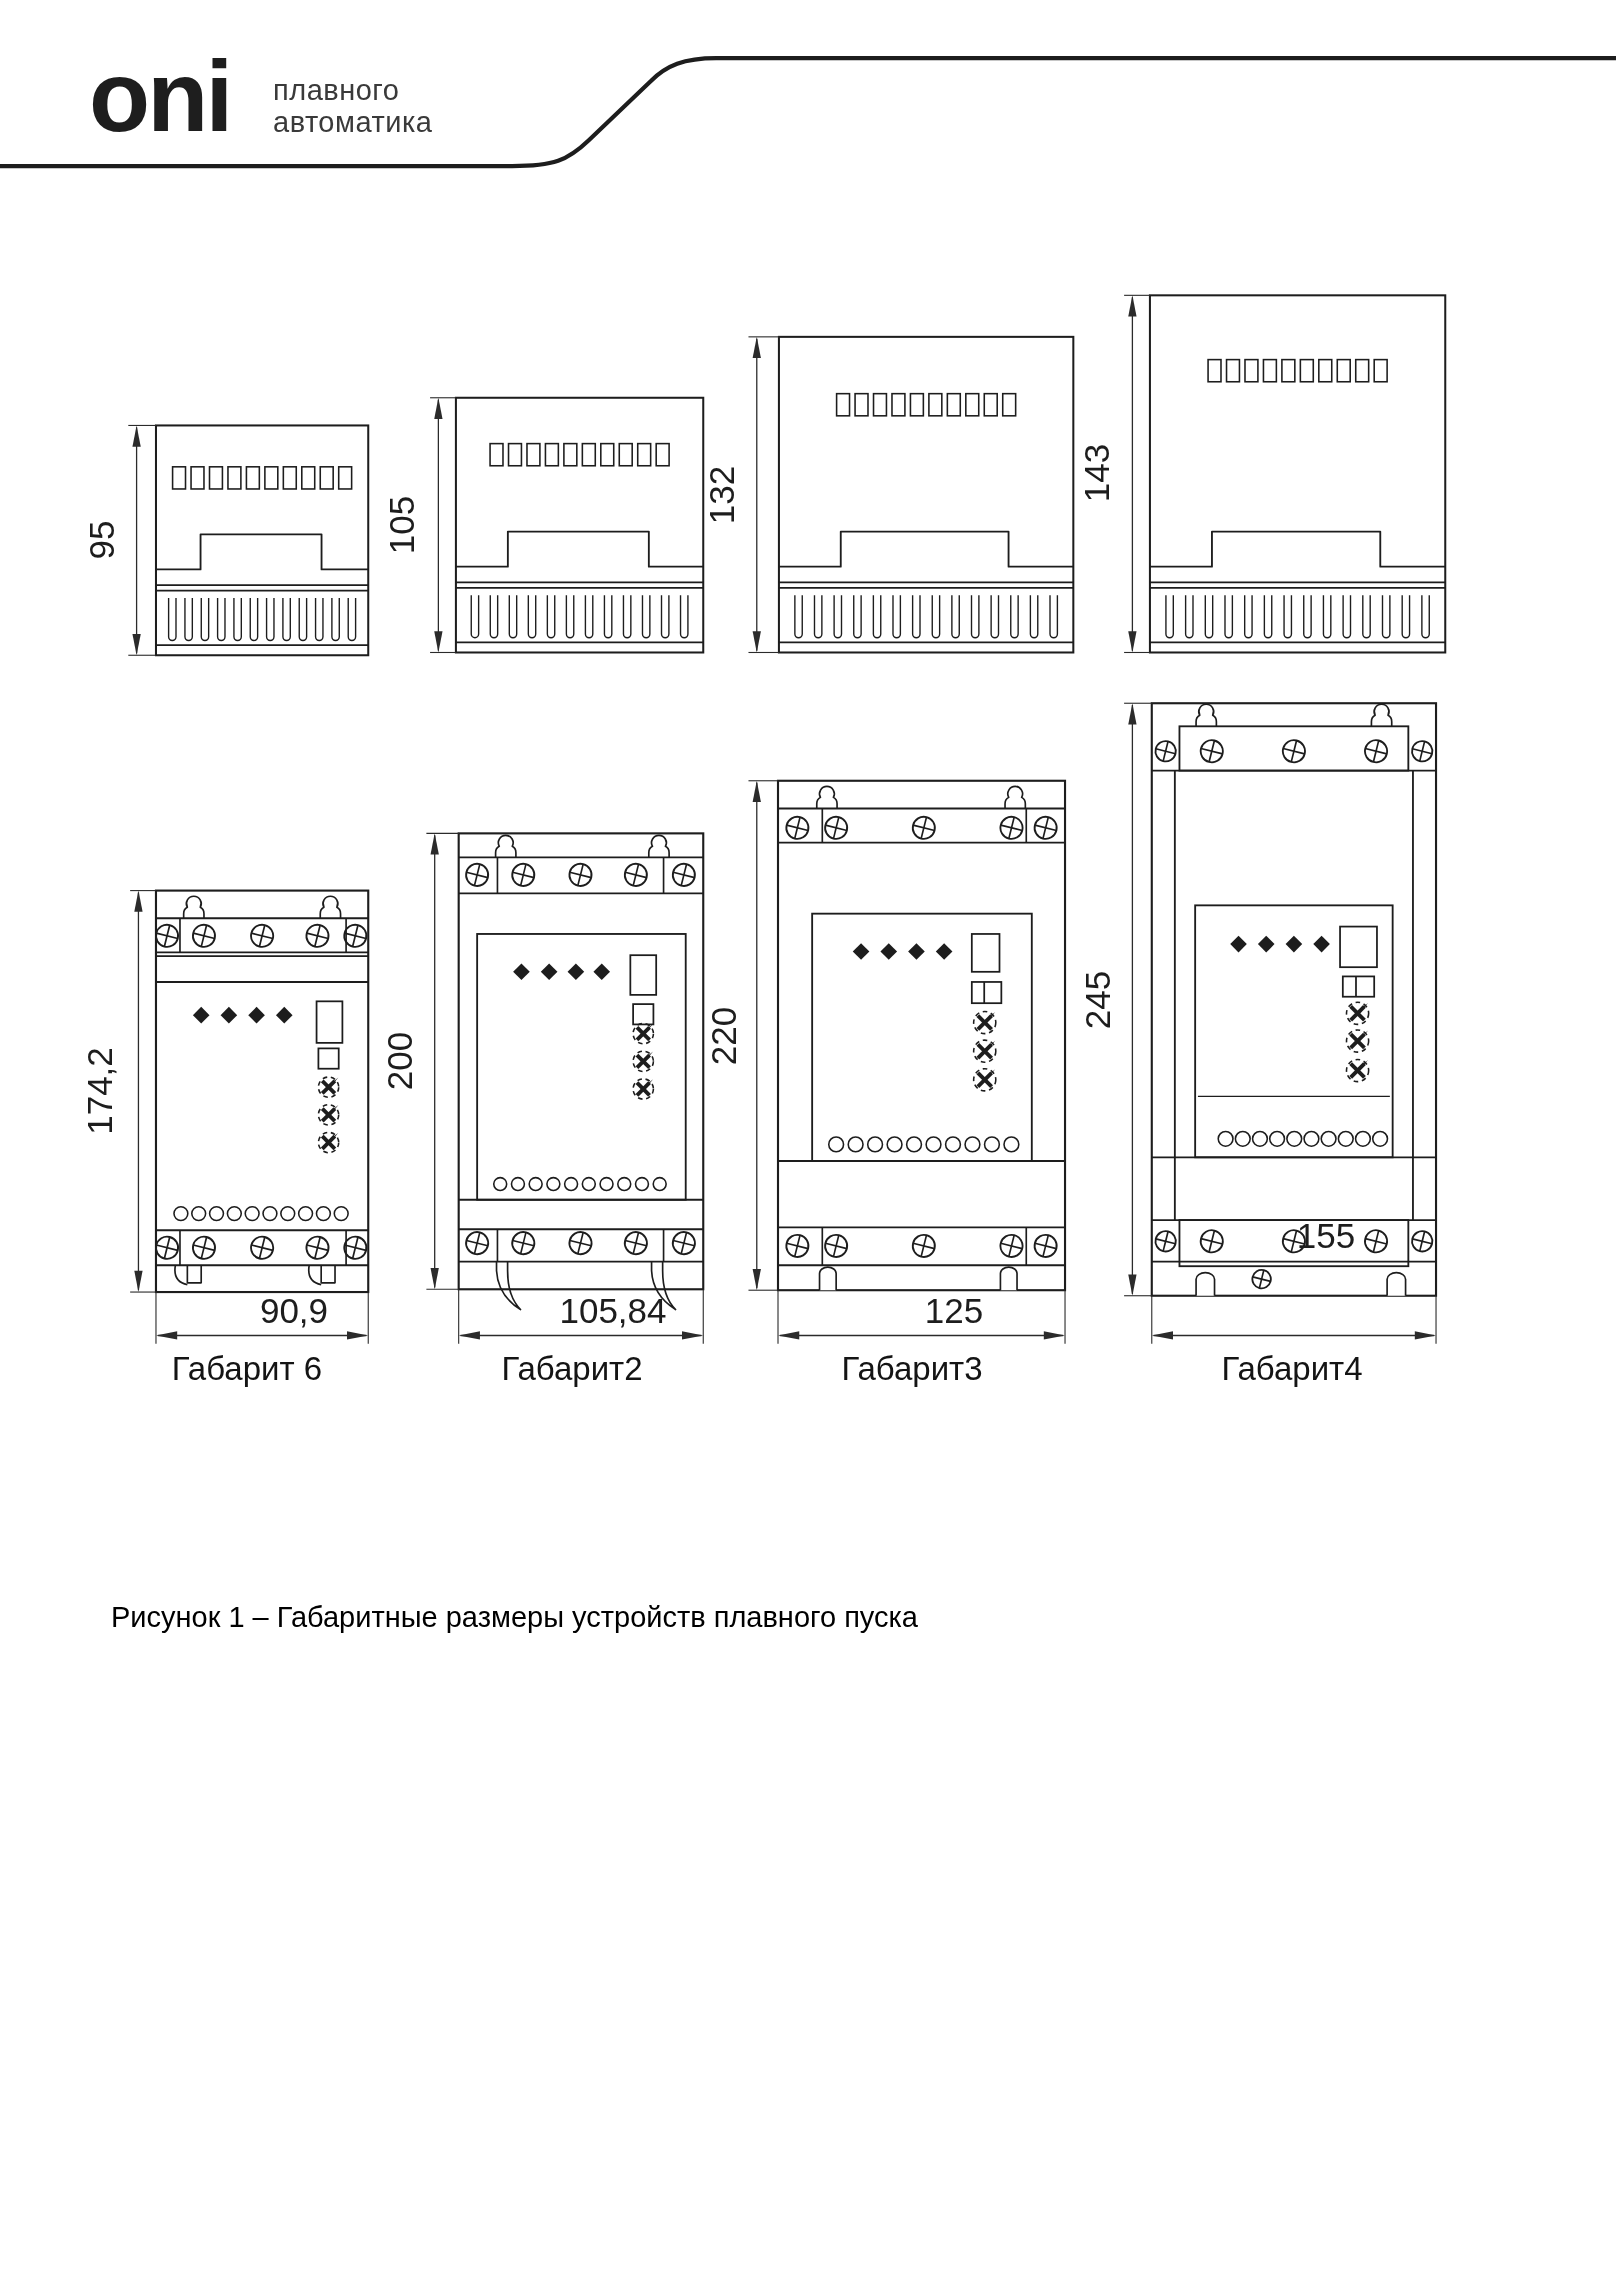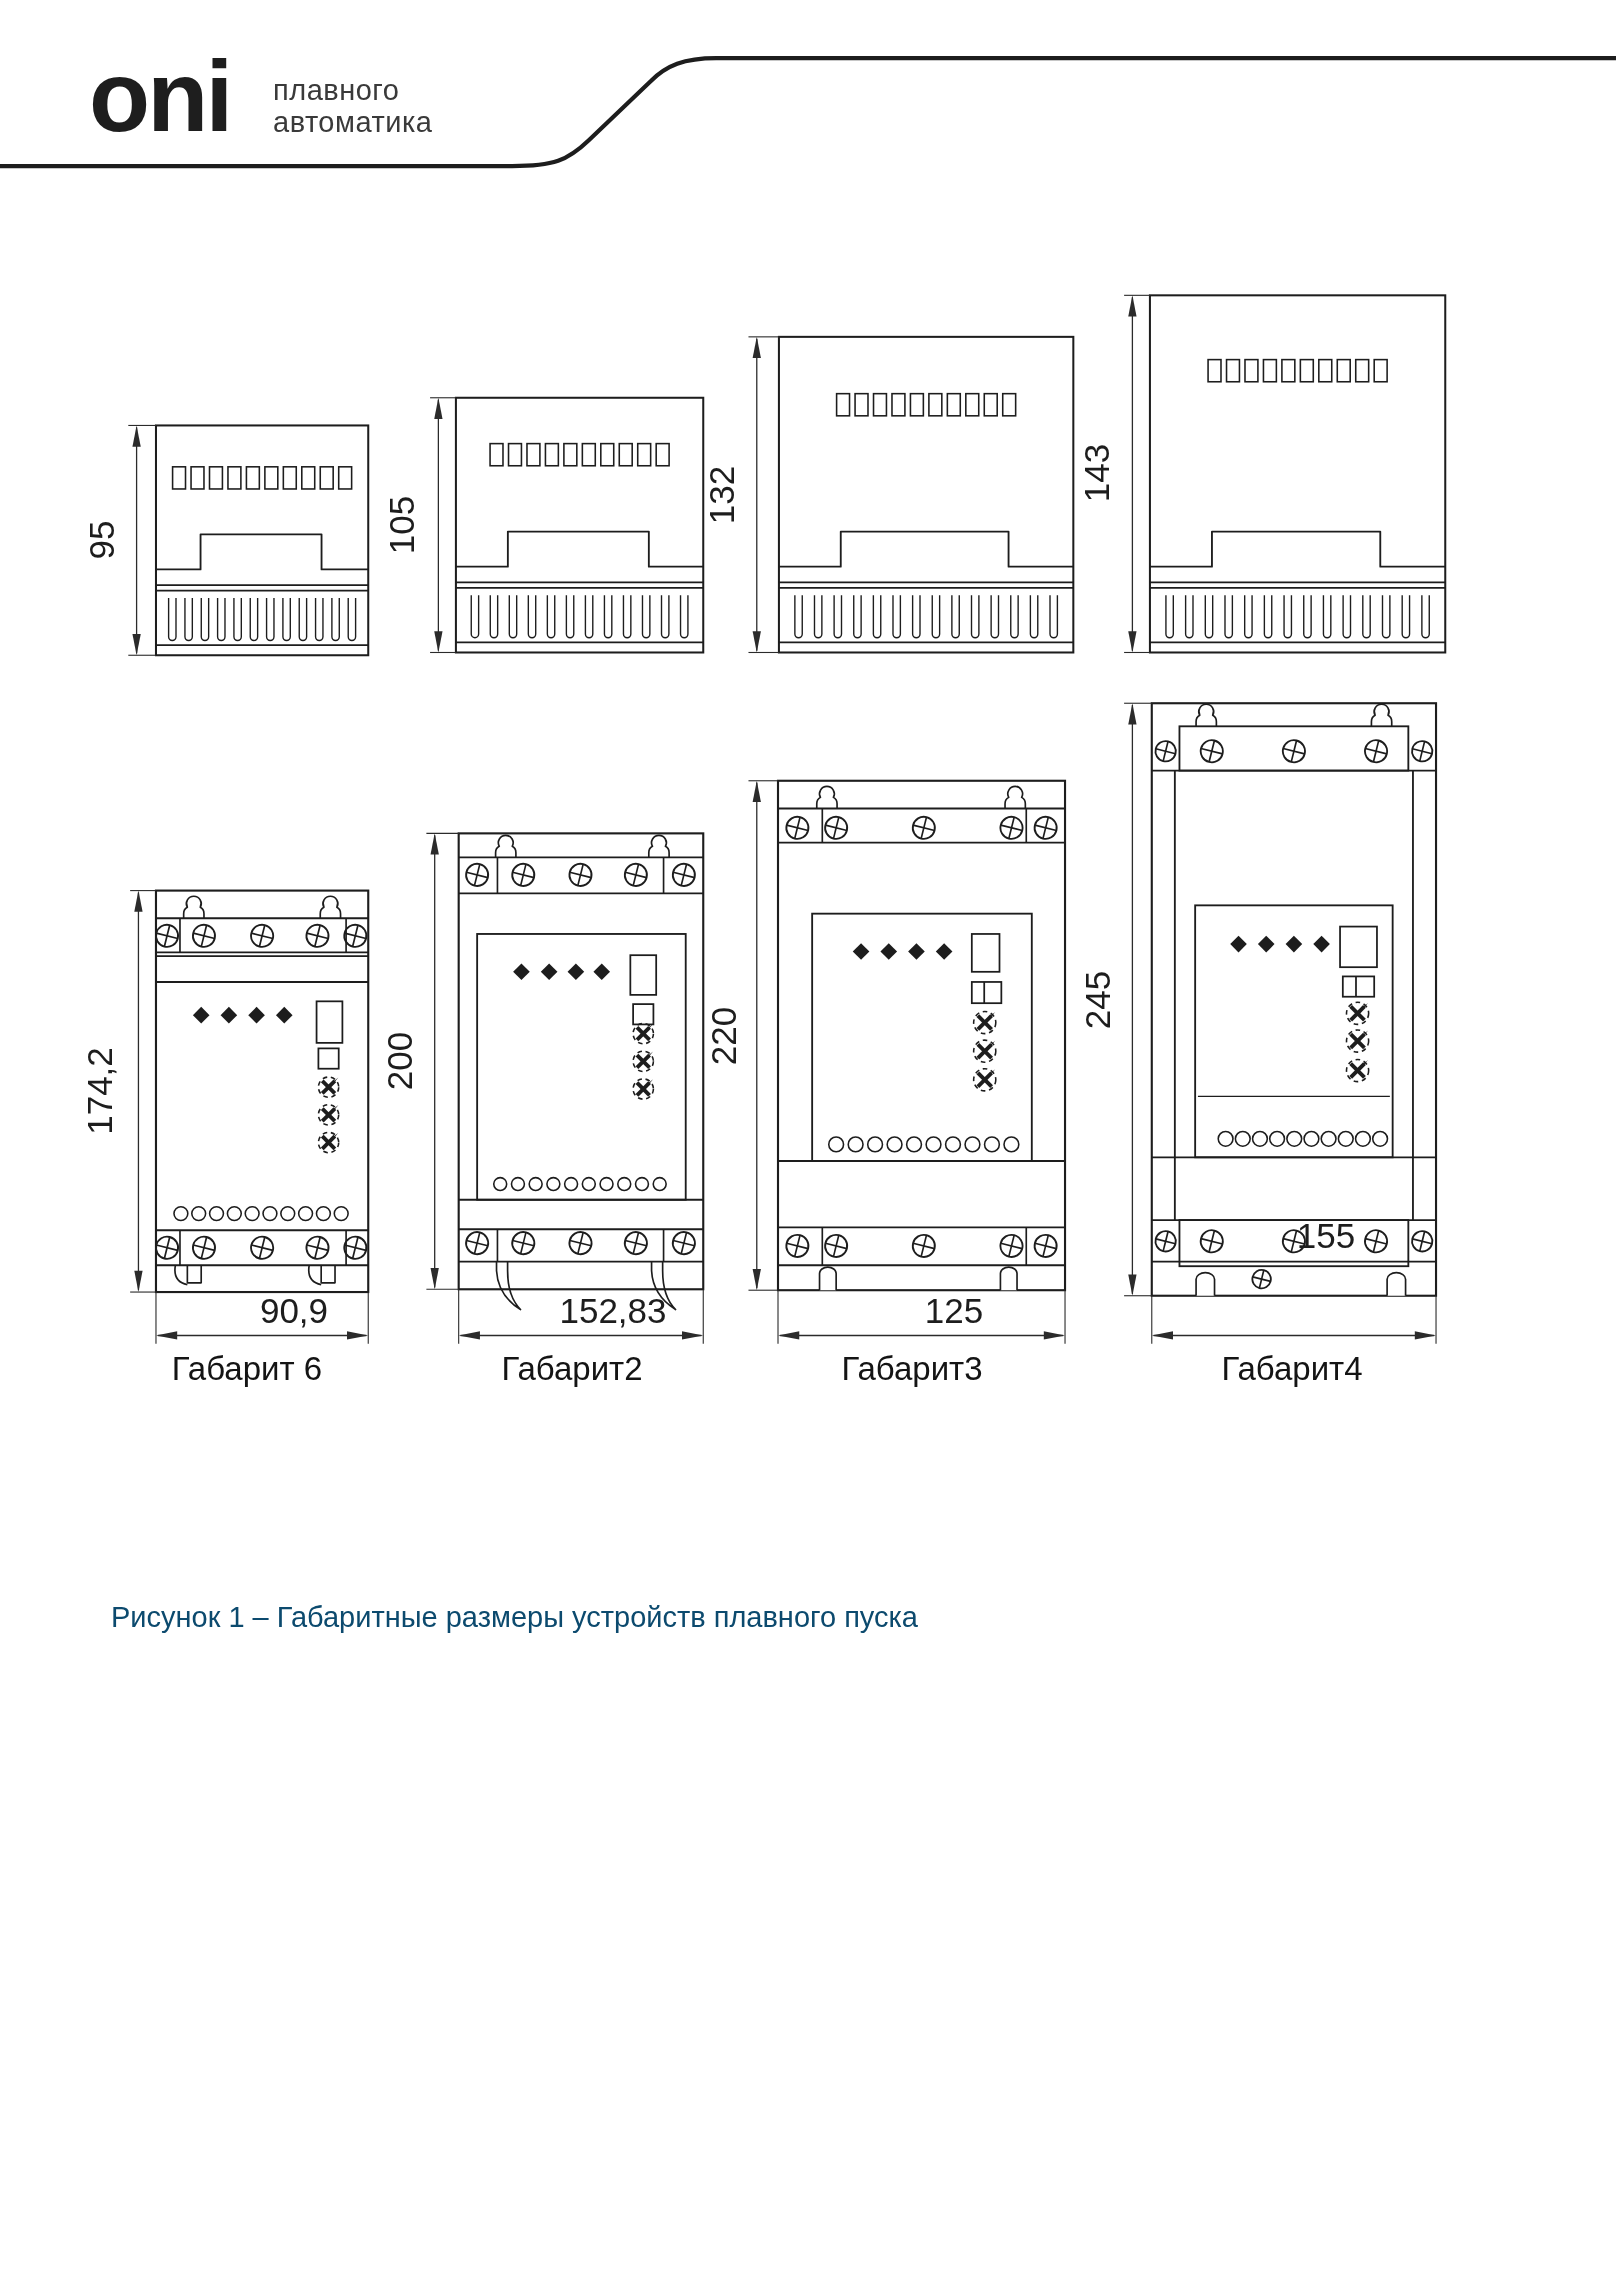--- a/index.html
+++ b/index.html
@@ -8,21 +8,21 @@
   svg{position:absolute;left:0;top:0;}
   .logo{position:absolute;left:89px;top:46px;font-size:100px;font-weight:700;
         letter-spacing:-2.8px;color:#1e1e1e;line-height:1;}
   .tagline{position:absolute;left:273px;top:74px;font-size:29px;line-height:1.12;
         color:#3a3a3a;letter-spacing:0.5px;}
   .dim{position:absolute;font-size:35px;color:#1d1d1d;white-space:nowrap;}
   .dim-v{transform:translate(-50%,-50%) rotate(-90deg);}
   .dim-h{transform:translate(-50%,-50%);margin-left:32px;}
   .glabel{position:absolute;font-size:33px;color:#141414;white-space:nowrap;
         transform:translate(-50%,-50%);}
-  .caption{position:absolute;left:111px;top:1601px;font-size:29px;color:#0c4a6e;}
+  .caption{position:absolute;left:111px;top:1601px;font-size:29px;color:#000000;}
 </style>
 </head>
 <body>
 
 <div class="page">
 
   <svg id="fig" width="1616" height="2286" viewBox="0 0 1751 2477">
       <g>
         <path d="M0,180 L555,180 C600,180 615,174 638,152 L705,88 C722,71 741,63 776,63 L1751,63" fill="none" stroke="#1d1d1d" stroke-width="4.6" stroke-linejoin="round"></path>
       </g>
@@ -705,21 +705,21 @@
   <div class="dim dim-v" style="left:402px;top:525px">105</div>
   <div class="dim dim-v" style="left:722px;top:495px">132</div>
   <div class="dim dim-v" style="left:1097px;top:473px">143</div>
 
   <div class="dim dim-v" style="left:100px;top:1091px">174,2</div>
   <div class="dim dim-v" style="left:400px;top:1061px">200</div>
   <div class="dim dim-v" style="left:724px;top:1036px">220</div>
   <div class="dim dim-v" style="left:1098px;top:1000px">245</div>
 
   <div class="dim dim-h" style="left:262px;top:1311px">90,9</div>
-  <div class="dim dim-h" style="left:581px;top:1311px">152,83</div>
+  <div class="dim dim-h" style="left:581px;top:1311px">105,84</div>
   <div class="dim dim-h" style="left:922px;top:1311px">125</div>
   <div class="dim dim-h" style="left:1294px;top:1236px">155</div>
 
   <div class="glabel" style="left:247px;top:1369px">Габарит 6</div>
   <div class="glabel" style="left:572px;top:1369px">Габарит2</div>
   <div class="glabel" style="left:912px;top:1369px">Габарит3</div>
   <div class="glabel" style="left:1292px;top:1369px">Габарит4</div>
 
   <div class="caption">Рисунок 1 – Габаритные размеры устройств плавного пуска</div>
 </div>

